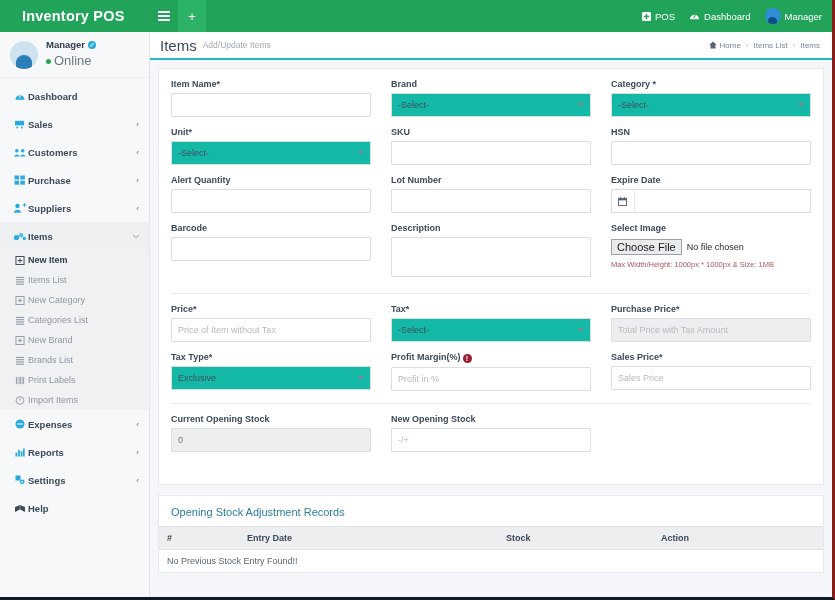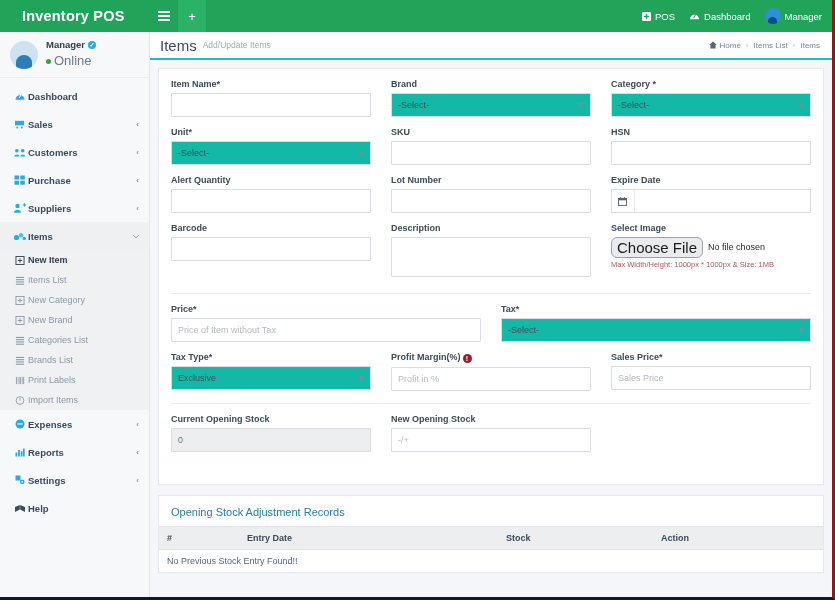--- a/index.html
+++ b/index.html
@@ -229,22 +229,22 @@
     background: #fff;
     display: flex; align-items: center; justify-content: center;
     font-size: 10px; color: #55616c;
   }
   .igroup .inp { border-left: 1px solid #e8ebee; }
 
   .filebox { display: flex; align-items: center; gap: 5px; height: 20px; }
   .choose-file {
     border: 1px solid #9aa3ab;
     background: #e9ebed;
-    font-size: 15px; color: #1b1b1b;
-    padding: 1px 5px; border-radius: 6px;
+    font-size: 11px; color: #1b1b1b;
+    padding: 1px 5px; border-radius: 0;
   }
   .nofile { font-size: 9px; color: #2b2b2b; }
   .imghint { font-size: 7.5px; color: #a8595f; margin-top: 3px; }
 
   .divider { border-top: 1px solid #ececec; margin: 12px 0 10px 0; }
 
   .btnrow {
     display: flex; justify-content: center; gap: 18px;
     padding-top: 12px; margin-top: 10px;
     border-top: 1px solid #ececec;
@@ -430,34 +430,34 @@
         <div class="sub-item">
           <svg class="mi" width="9" height="9" viewBox="0 0 10 10">
             <rect x="0.5" y="0.5" width="9" height="9" fill="none" stroke="#8c98a4" stroke-width="1"></rect>
             <rect x="4.5" y="2.5" width="1" height="5" fill="#8c98a4"></rect>
             <rect x="2.5" y="4.5" width="5" height="1" fill="#8c98a4"></rect>
           </svg>
           <span>New Category</span>
         </div>
         <div class="sub-item">
           <svg class="mi" width="9" height="9" viewBox="0 0 10 10">
-            <rect x="0.5" y="0.5" width="9" height="9" fill="none" stroke="#8c98a4" stroke-width="1"></rect>
-            <rect x="4.5" y="2.5" width="1" height="5" fill="#8c98a4"></rect>
-            <rect x="2.5" y="4.5" width="5" height="1" fill="#8c98a4"></rect>
-          </svg>
-          <span>New Brand</span>
-        </div>
-        <div class="sub-item">
-          <svg class="mi" width="9" height="9" viewBox="0 0 10 10">
             <rect x="0.5" y="1" width="9" height="1.2" fill="#8c98a4"></rect>
             <rect x="0.5" y="3.5" width="9" height="1.2" fill="#8c98a4"></rect>
             <rect x="0.5" y="6" width="9" height="1.2" fill="#8c98a4"></rect>
             <rect x="0.5" y="8.5" width="9" height="1.2" fill="#8c98a4"></rect>
           </svg>
           <span>Categories List</span>
+        </div>
+        <div class="sub-item">
+          <svg class="mi" width="9" height="9" viewBox="0 0 10 10">
+            <rect x="0.5" y="0.5" width="9" height="9" fill="none" stroke="#8c98a4" stroke-width="1"></rect>
+            <rect x="4.5" y="2.5" width="1" height="5" fill="#8c98a4"></rect>
+            <rect x="2.5" y="4.5" width="5" height="1" fill="#8c98a4"></rect>
+          </svg>
+          <span>New Brand</span>
         </div>
         <div class="sub-item">
           <svg class="mi" width="9" height="9" viewBox="0 0 10 10">
             <rect x="0.5" y="1" width="9" height="1.2" fill="#8c98a4"></rect>
             <rect x="0.5" y="3.5" width="9" height="1.2" fill="#8c98a4"></rect>
             <rect x="0.5" y="6" width="9" height="1.2" fill="#8c98a4"></rect>
             <rect x="0.5" y="8.5" width="9" height="1.2" fill="#8c98a4"></rect>
           </svg>
           <span>Brands List</span>
         </div>
@@ -634,20 +634,24 @@
           <label class="flabel">Price*</label>
           <input class="inp" type="text" placeholder="Price of Item without Tax" style="">
         </div>
         <div class="fg">
           <label class="flabel">Tax*</label>
           <div class="selwrap">
             <select class="sel">
               <option>-Select-</option>
             </select>
           </div>
+        </div>
+        <div class="fg">
+          <label class="flabel">Purchase Price*</label>
+          <input class="inp disabled" type="text" readonly="" placeholder="Total Price with Tax Amount" style="">
         </div>
       </div>
 
       <div class="row3">
         <div class="fg">
           <label class="flabel">Tax Type*</label>
           <div class="selwrap">
             <select class="sel">
               <option>Exclusive</option>
             </select>

